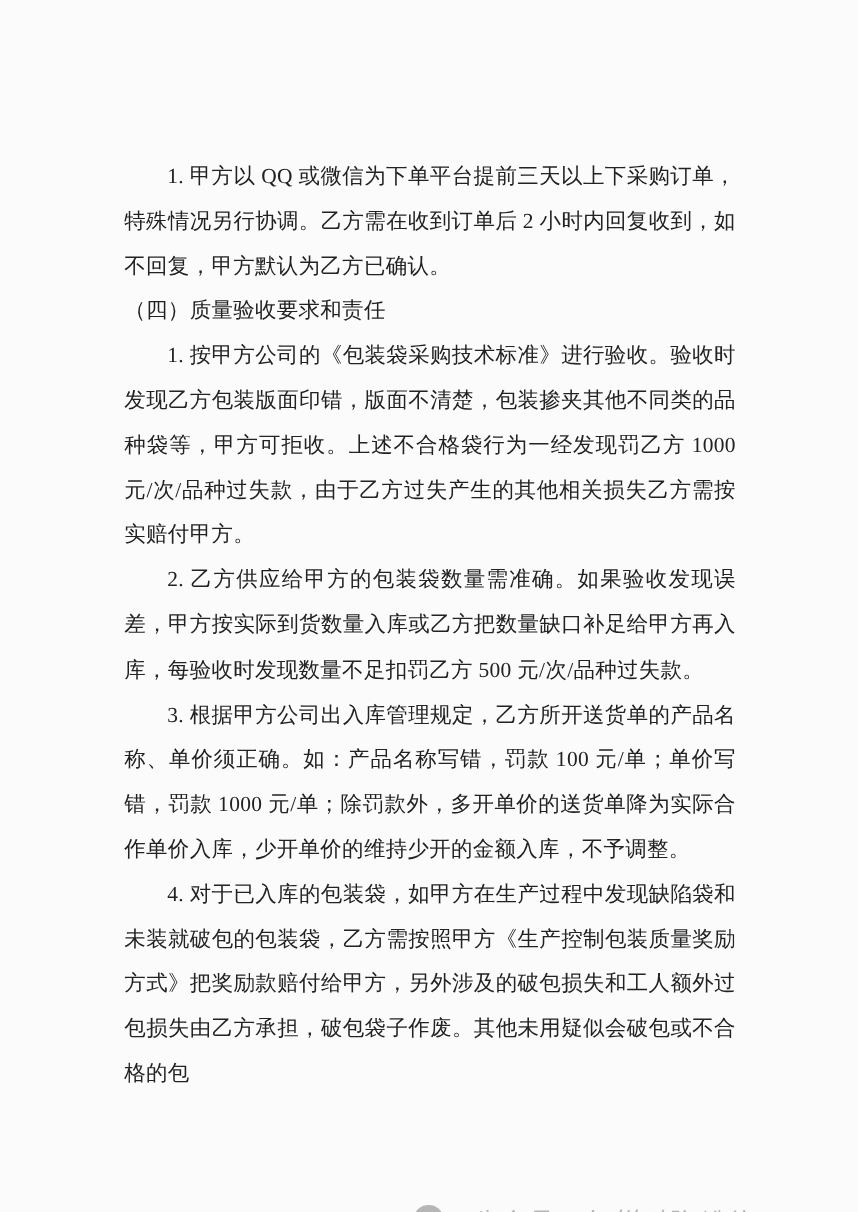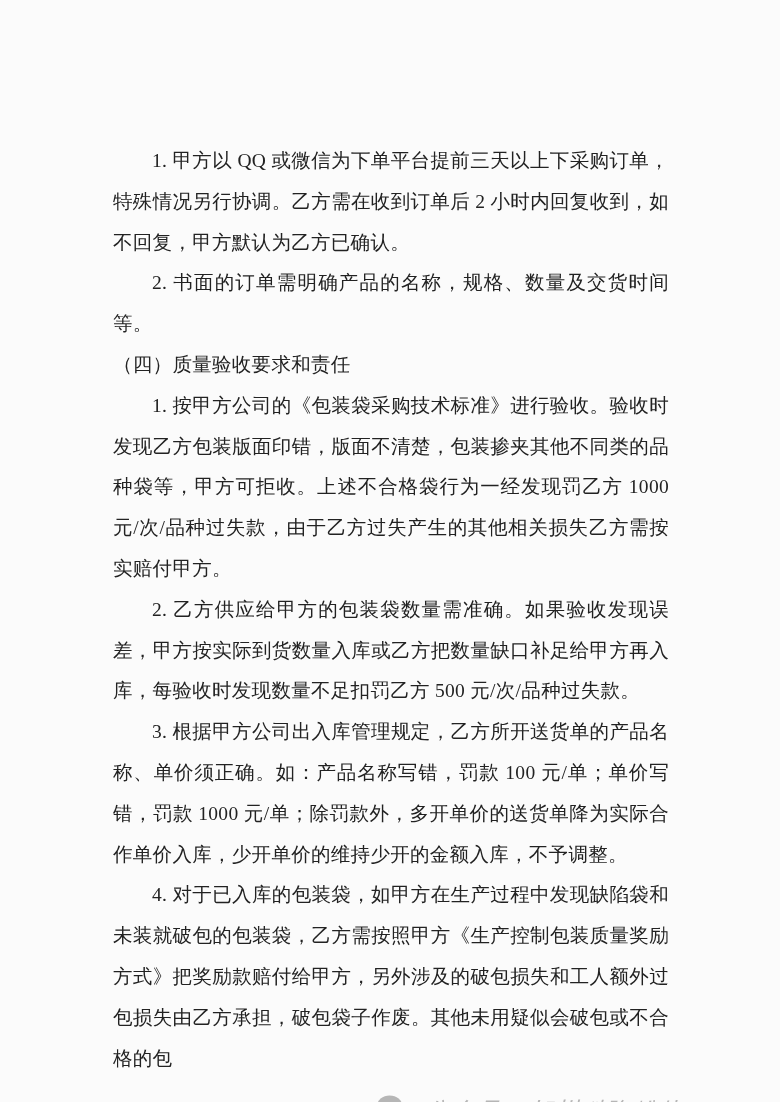--- a/index.html
+++ b/index.html
@@ -54,21 +54,20 @@
     display: block;
   }
 </style>
 </head>
 <body>
 
 <div class="page">
 
   <div class="doc-body">
     <p class="indent">1. 甲方以 QQ 或微信为下单平台提前三天以上下采购订单，特殊情况另行协调。乙方需在收到订单后 2 小时内回复收到，如不回复，甲方默认为乙方已确认。</p>
-    <p class="indent">2. 书面的订单需明确产品的名称，规格、数量及交货时间等。</p>
     <p>（四）质量验收要求和责任</p>
     <p class="indent">1. 按甲方公司的《包装袋采购技术标准》进行验收。验收时发现乙方包装版面印错，版面不清楚，包装掺夹其他不同类的品种袋等，甲方可拒收。上述不合格袋行为一经发现罚乙方 1000 元/次/品种过失款，由于乙方过失产生的其他相关损失乙方需按实赔付甲方。</p>
     <p class="indent">2. 乙方供应给甲方的包装袋数量需准确。如果验收发现误差，甲方按实际到货数量入库或乙方把数量缺口补足给甲方再入库，每验收时发现数量不足扣罚乙方 500 元/次/品种过失款。</p>
     <p class="indent">3. 根据甲方公司出入库管理规定，乙方所开送货单的产品名称、单价须正确。如：产品名称写错，罚款 100 元/单；单价写错，罚款 1000 元/单；除罚款外，多开单价的送货单降为实际合作单价入库，少开单价的维持少开的金额入库，不予调整。</p>
     <p class="indent">4. 对于已入库的包装袋，如甲方在生产过程中发现缺陷袋和未装就破包的包装袋，乙方需按照甲方《生产控制包装质量奖励方式》把奖励款赔付给甲方，另外涉及的破包损失和工人额外过包损失由乙方承担，破包袋子作废。其他未用疑似会破包或不合格的包</p>
   </div>
 
   <div class="watermark">
     <span>
       <svg width="39" height="34" viewBox="0 0 40 34" xmlns="http://www.w3.org/2000/svg">

